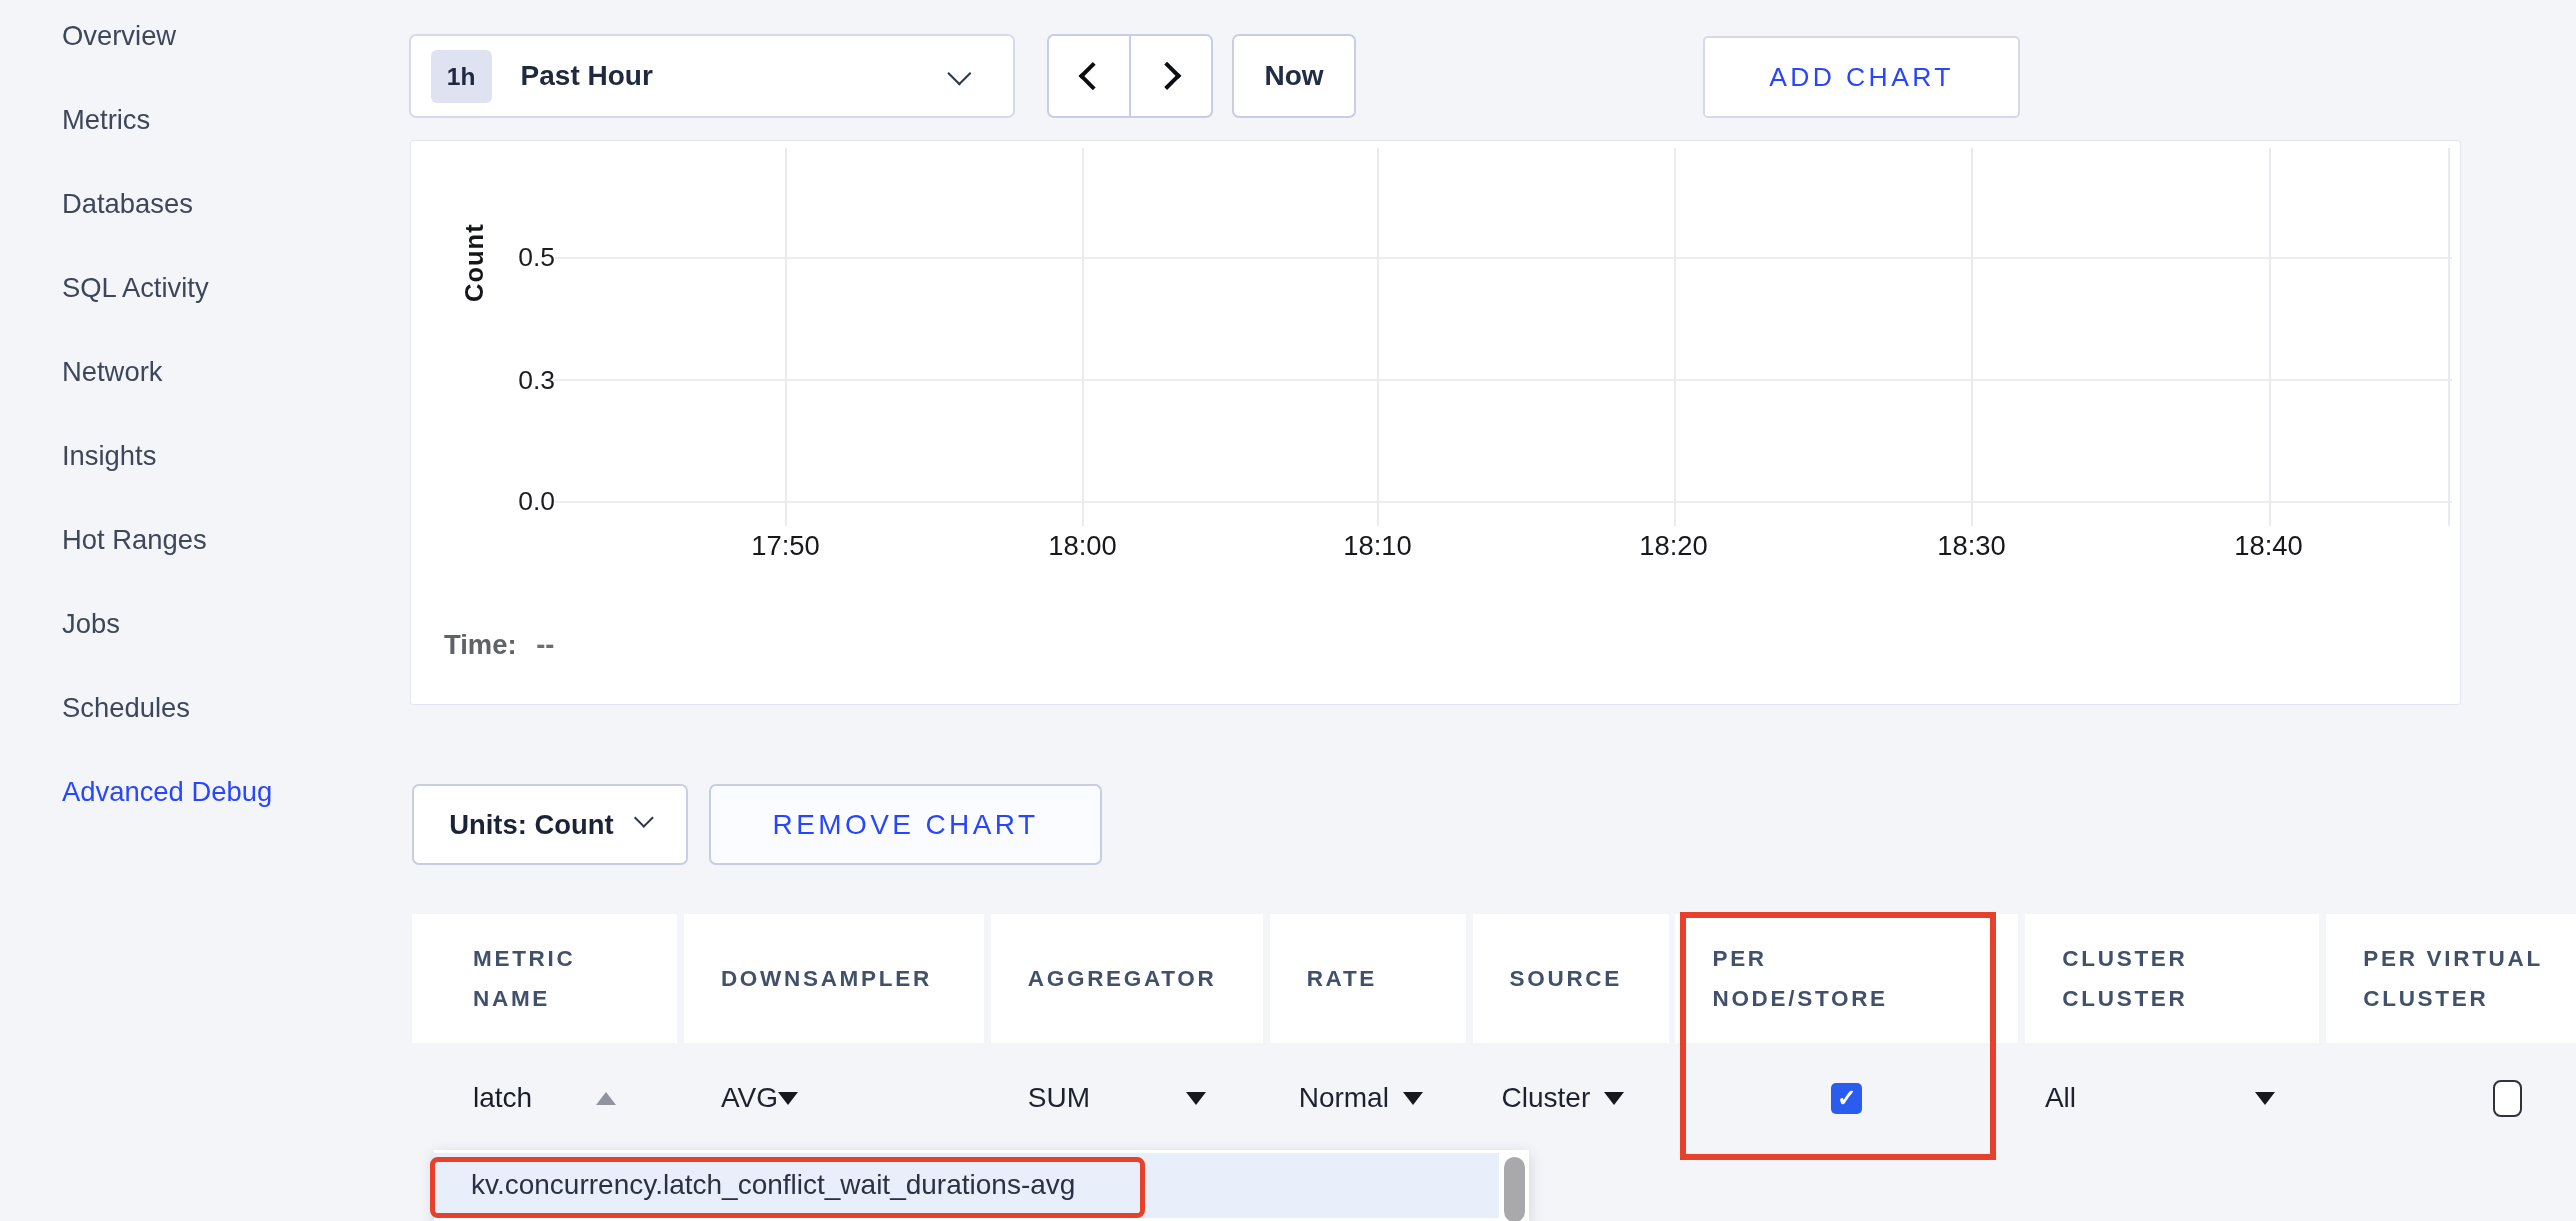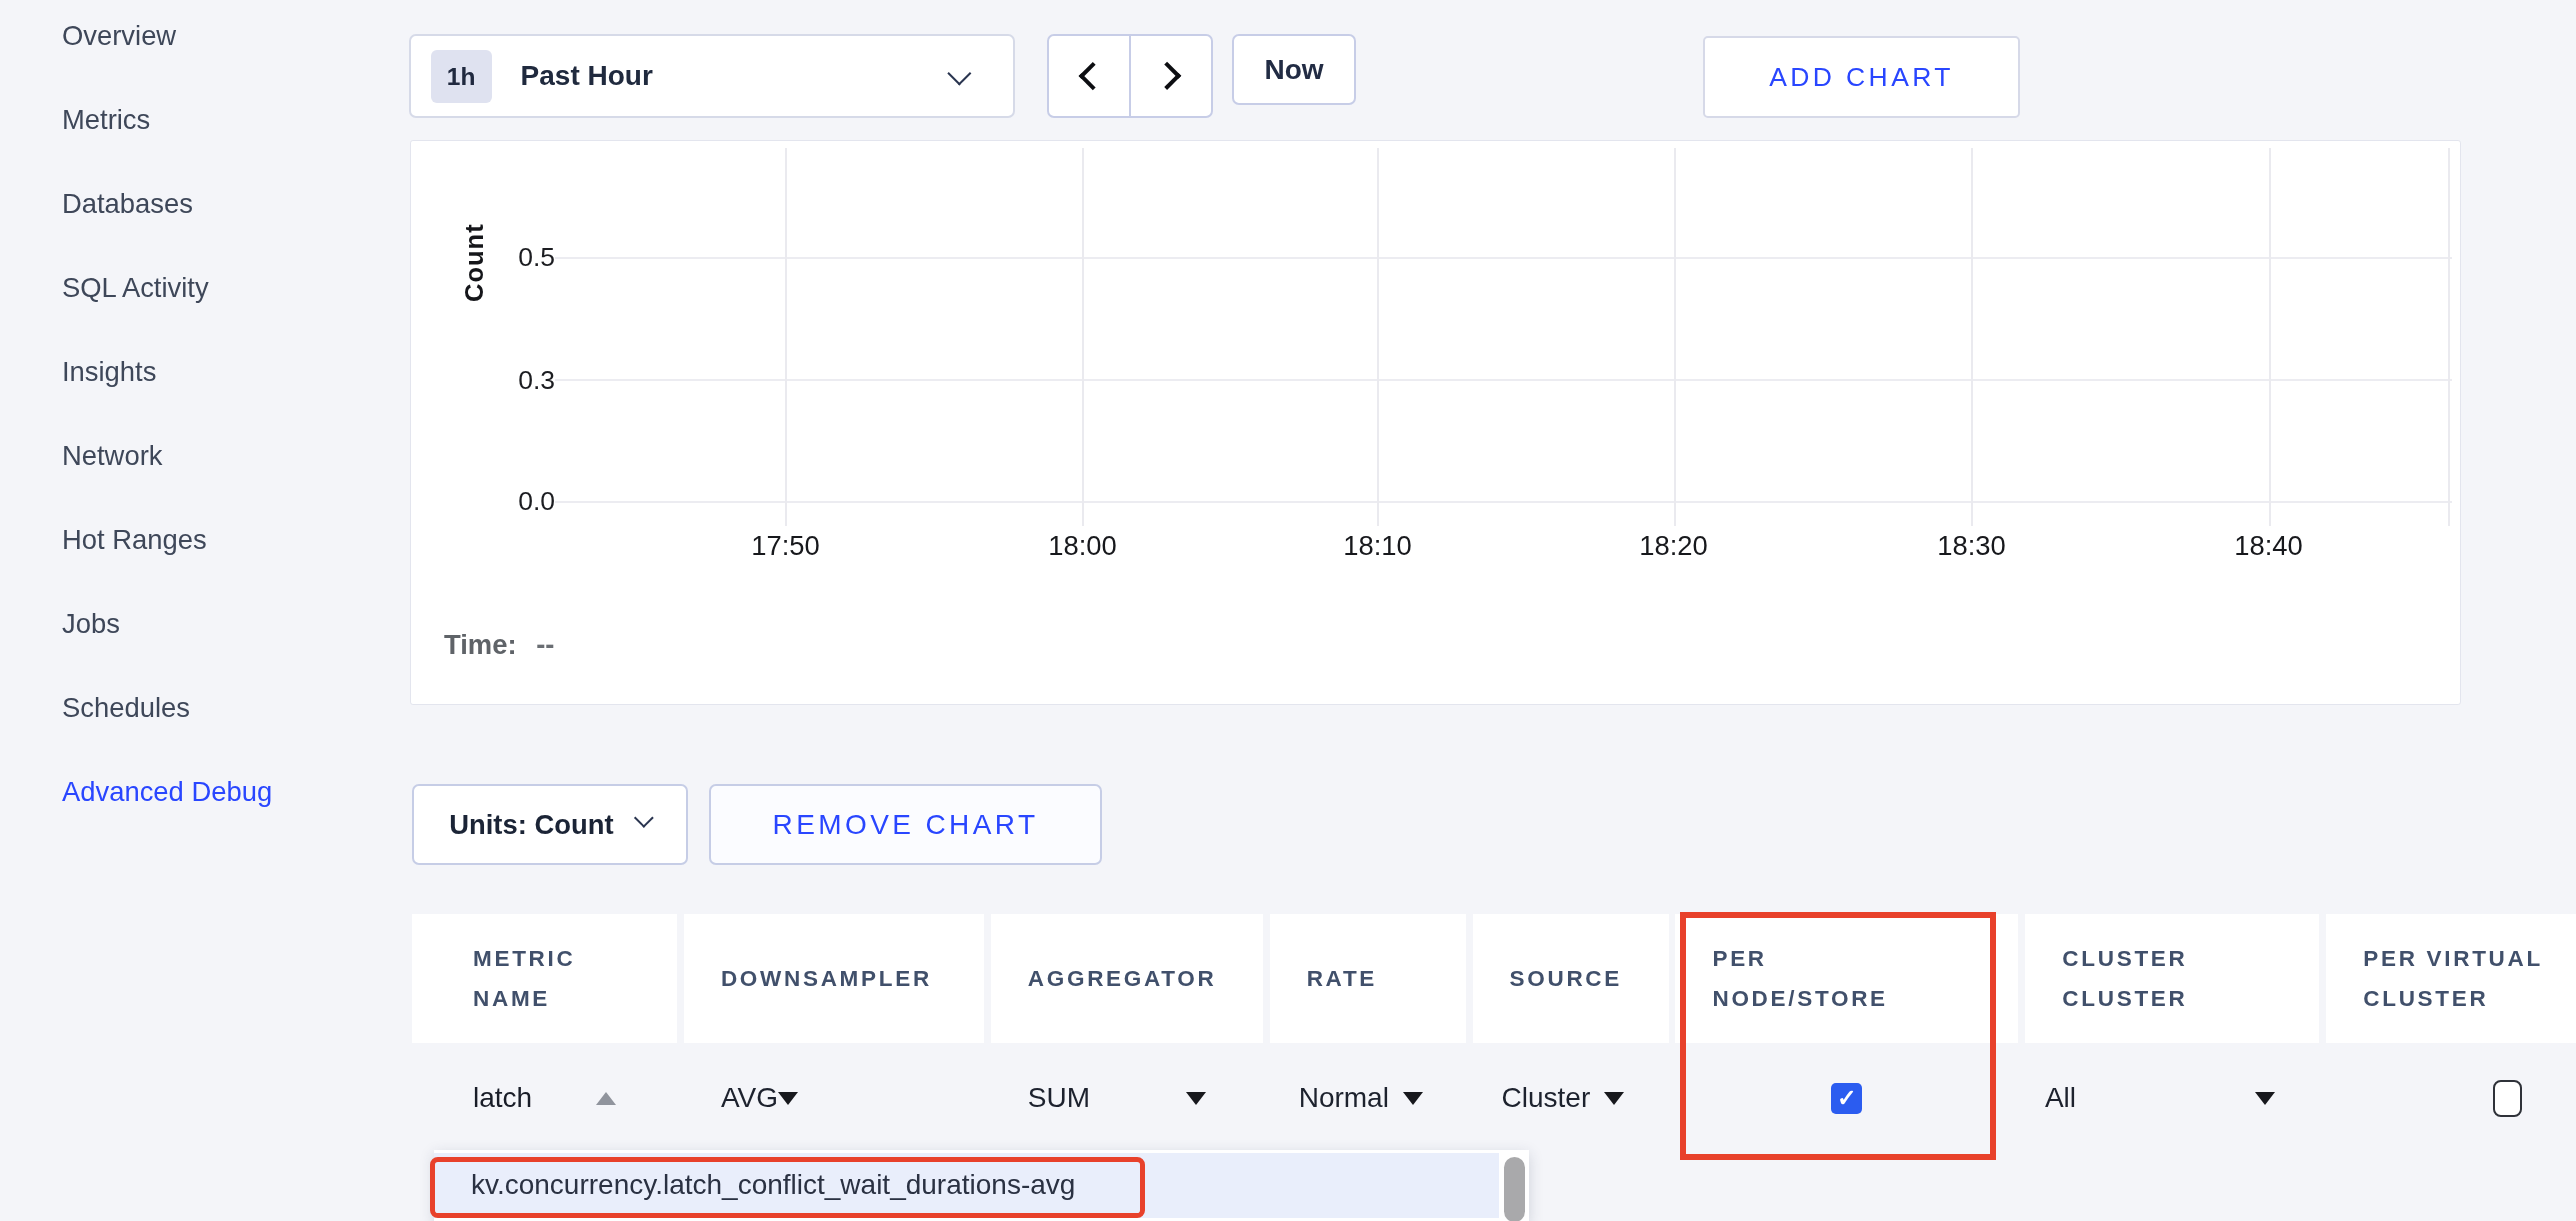--- a/index.html
+++ b/index.html
@@ -18,21 +18,21 @@
   .chev-down{width:16.7px;height:16.7px;border-right:2.9px solid #2a3550;border-bottom:2.9px solid #2a3550;transform:rotate(45deg) translate(-2.9px,-2.9px);}
   .time-select .chev-down{position:absolute;right:45px;top:33px;}
 
   .arrow-group{position:absolute;left:1047px;top:34px;height:84px;display:flex;}
   .arrow-btn{width:84px;height:84px;background:#fff;border:2px solid #c7cde7;display:flex;align-items:center;justify-content:center;cursor:pointer;}
   .arrow-btn.left{border-radius:6.9px 0 0 6.9px;}
   .arrow-btn.right{border-radius:0 6.9px 6.9px 0;margin-left:-2px;}
   .chev-left{width:19.6px;height:19.6px;border-left:4.9px solid #0d0e12;border-bottom:4.9px solid #0d0e12;transform:rotate(45deg);margin-left:7.8px;}
   .chev-right{width:19.6px;height:19.6px;border-right:4.9px solid #0d0e12;border-bottom:4.9px solid #0d0e12;transform:rotate(-45deg);margin-right:7.8px;}
 
-  .now-btn{position:absolute;left:1232px;top:34px;width:124px;height:71px;background:#fff;border:2px solid #c7cde7;border-radius:6.9px;font-size:28px;font-weight:700;color:#222c44;display:flex;align-items:center;justify-content:center;cursor:pointer;}
+  .now-btn{position:absolute;left:1232px;top:34px;width:124px;height:84px;background:#fff;border:2px solid #c7cde7;border-radius:6.9px;font-size:28px;font-weight:700;color:#222c44;display:flex;align-items:center;justify-content:center;cursor:pointer;}
 
   .add-chart-btn{position:absolute;left:1703px;top:36px;width:317px;height:82px;background:#fff;border:2px solid #d6d9e8;border-radius:4.9px;color:#2946ff;font-size:26.5px;letter-spacing:3.4px;font-weight:500;display:flex;align-items:center;justify-content:center;cursor:pointer;}
 
   
   .chart-card{position:absolute;left:410px;top:140px;width:2051px;height:565px;background:#fff;border:1px solid #e3e5ee;border-radius:2.9px;}
   .ylabel{position:absolute;left:49px;top:52px;width:35px;height:139px;writing-mode:vertical-rl;transform:rotate(180deg);text-align:center;font-size:25.5px;font-weight:700;color:#15161a;letter-spacing:1px;}
   .ytick{position:absolute;left:64px;width:80px;text-align:right;font-size:26.5px;color:#1c1d21;line-height:33px;}
   .hgrid{position:absolute;left:144px;width:1897px;height:2px;background:#ececf1;}
   .vgrid{position:absolute;top:6.9px;height:378px;width:2px;background:#eaeaef;}
   .xtick{position:absolute;top:389px;width:137px;text-align:center;font-size:27.4px;color:#17181c;}
@@ -80,22 +80,22 @@
 </head>
 <body>
 
 <div id="screen">
 
   <nav class="sidebar">
     <div class="side-item">Overview</div>
     <div class="side-item">Metrics</div>
     <div class="side-item">Databases</div>
     <div class="side-item">SQL Activity</div>
+    <div class="side-item">Network</div>
     <div class="side-item">Insights</div>
-    <div class="side-item">Network</div>
     <div class="side-item">Hot Ranges</div>
     <div class="side-item">Jobs</div>
     <div class="side-item">Schedules</div>
     <div class="side-item active">Advanced Debug</div>
   </nav>
 
   <div class="time-select">
     <span class="time-badge">1h</span>
     <span class="time-label">Past Hour</span>
     <span class="chev-down"></span>

